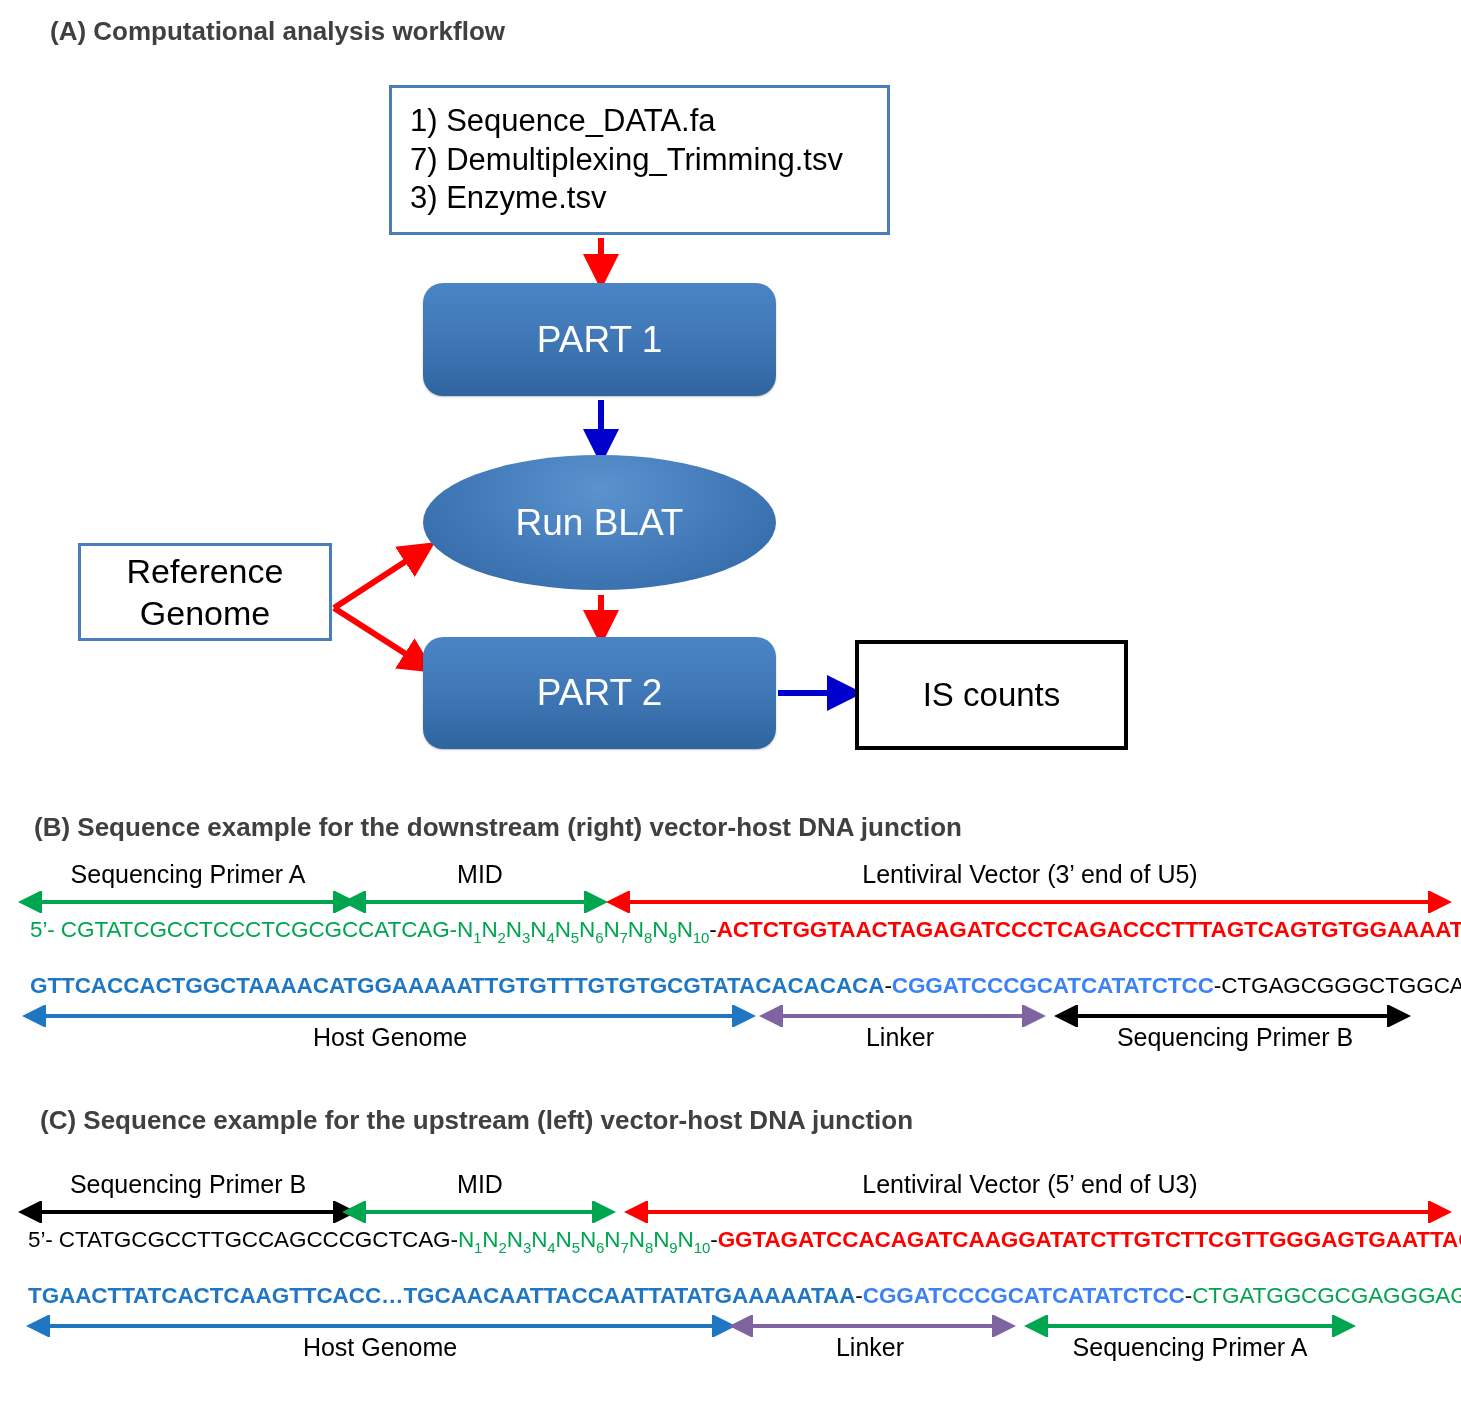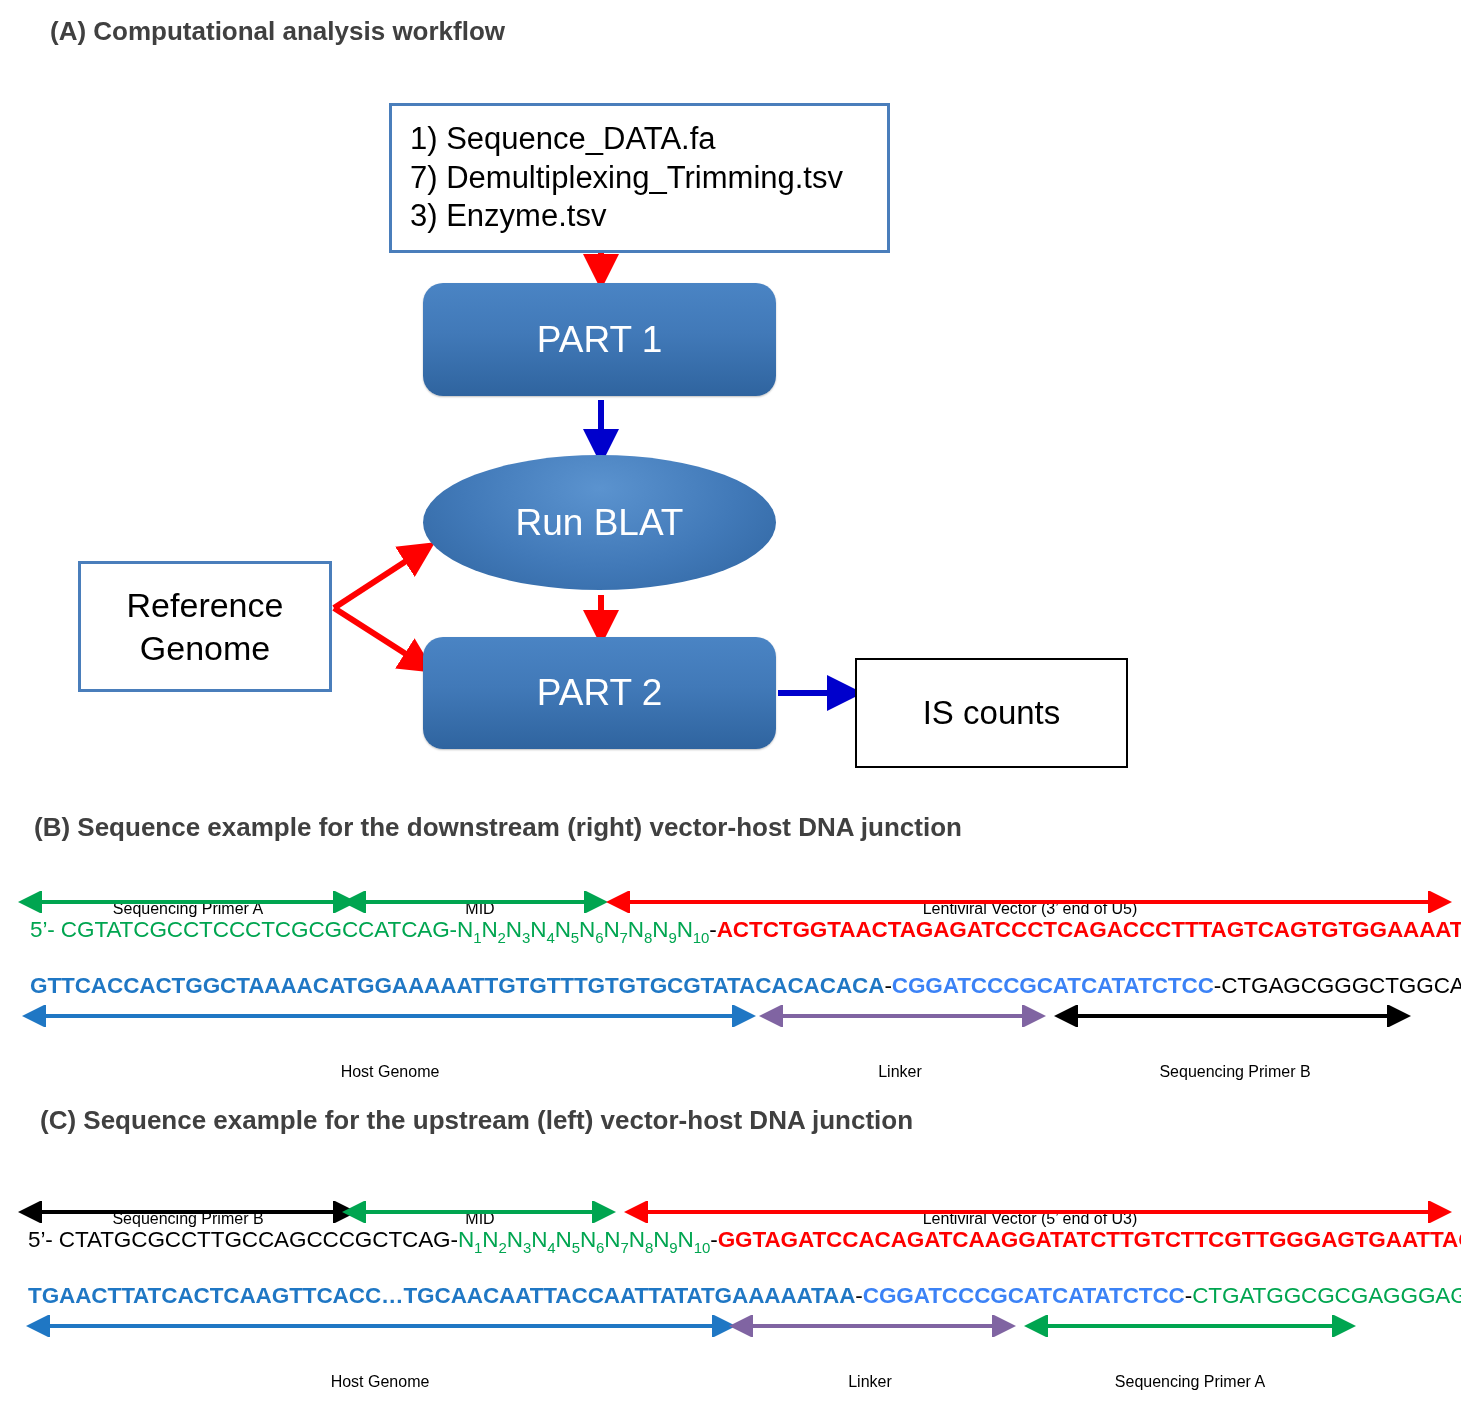--- a/index.html
+++ b/index.html
@@ -11,34 +11,34 @@
   }
   .panel-title{
     position:absolute;font-weight:bold;font-size:26px;letter-spacing:0px;
     white-space:nowrap;color:#404040;
   }
   
   #panelA{position:absolute;left:0;top:0;width:1461px;height:790px;}
   .flow-box-plain{
     position:absolute;background:#ffffff;border:3px solid #4a7ebb;
     box-sizing:border-box;display:flex;align-items:center;justify-content:center;
-    text-align:center;font-size:31px;line-height:1.25;color:#000;margin-top:18px;
+    text-align:center;font-size:31px;line-height:1.25;color:#000;
   }
   #files-box{
     left:389px;top:85px;width:501px;height:150px;
     justify-content:flex-start;align-items:center;padding-left:18px;
     text-align:left;font-size:31px;
   }
   #files-box .fline{display:block;white-space:nowrap;}
   #refgenome-box{
-    left:78px;top:543px;width:254px;height:131px;font-size:34px;
+    left:78px;top:543px;width:254px;height:98px;font-size:34px;
   }
   #iscounts-box{
     left:855px;top:640px;width:273px;height:110px;font-size:33px;
-    border:2px solid #000000;
+    border:4px solid #000000;
   }
   .flow-proc{
     position:absolute;border-radius:20px;
     background:linear-gradient(180deg,#4a84c4 0%,#4179b8 45%,#2f649f 100%);
     display:flex;align-items:center;justify-content:center;
     color:#ffffff;font-size:37px;
     box-shadow:0 1px 2px rgba(0,0,0,.25);
   }
   #part1-box{left:423px;top:283px;width:353px;height:113px;}
   #part2-box{left:423px;top:637px;width:353px;height:112px;}
@@ -48,21 +48,21 @@
     background:radial-gradient(ellipse at 50% 25%,#5b93cf 0%,#4179b8 55%,#2f649f 100%);
     display:flex;align-items:center;justify-content:center;
     color:#ffffff;font-size:37px;
   }
   #panelA svg{position:absolute;left:0;top:0;width:1461px;height:790px;pointer-events:none;}
 
   
   .seqblock{position:absolute;left:0;width:1461px;}
   .labelrow{position:relative;height:56px;width:1461px;}
   .seg-label{
-    position:absolute;top:0;text-align:center;font-size:16px;white-space:nowrap;color:#000;margin-top:40px;
+    position:absolute;top:0;text-align:center;font-size:25px;white-space:nowrap;color:#000;
   }
   .seg-arrow{position:absolute;height:22px;}
   .seqline{
     position:absolute;white-space:nowrap;font-size:22.5px;letter-spacing:-0.1px;
   }
   .sq-green{color:#00a550;}
   .sq-red{color:#ff0000;font-weight:bold;}
   .sq-blue{color:#1f77c4;font-weight:bold;}
   .sq-purple{color:#3b82f6;font-weight:bold;}
   .sq-black{color:#000000;}

